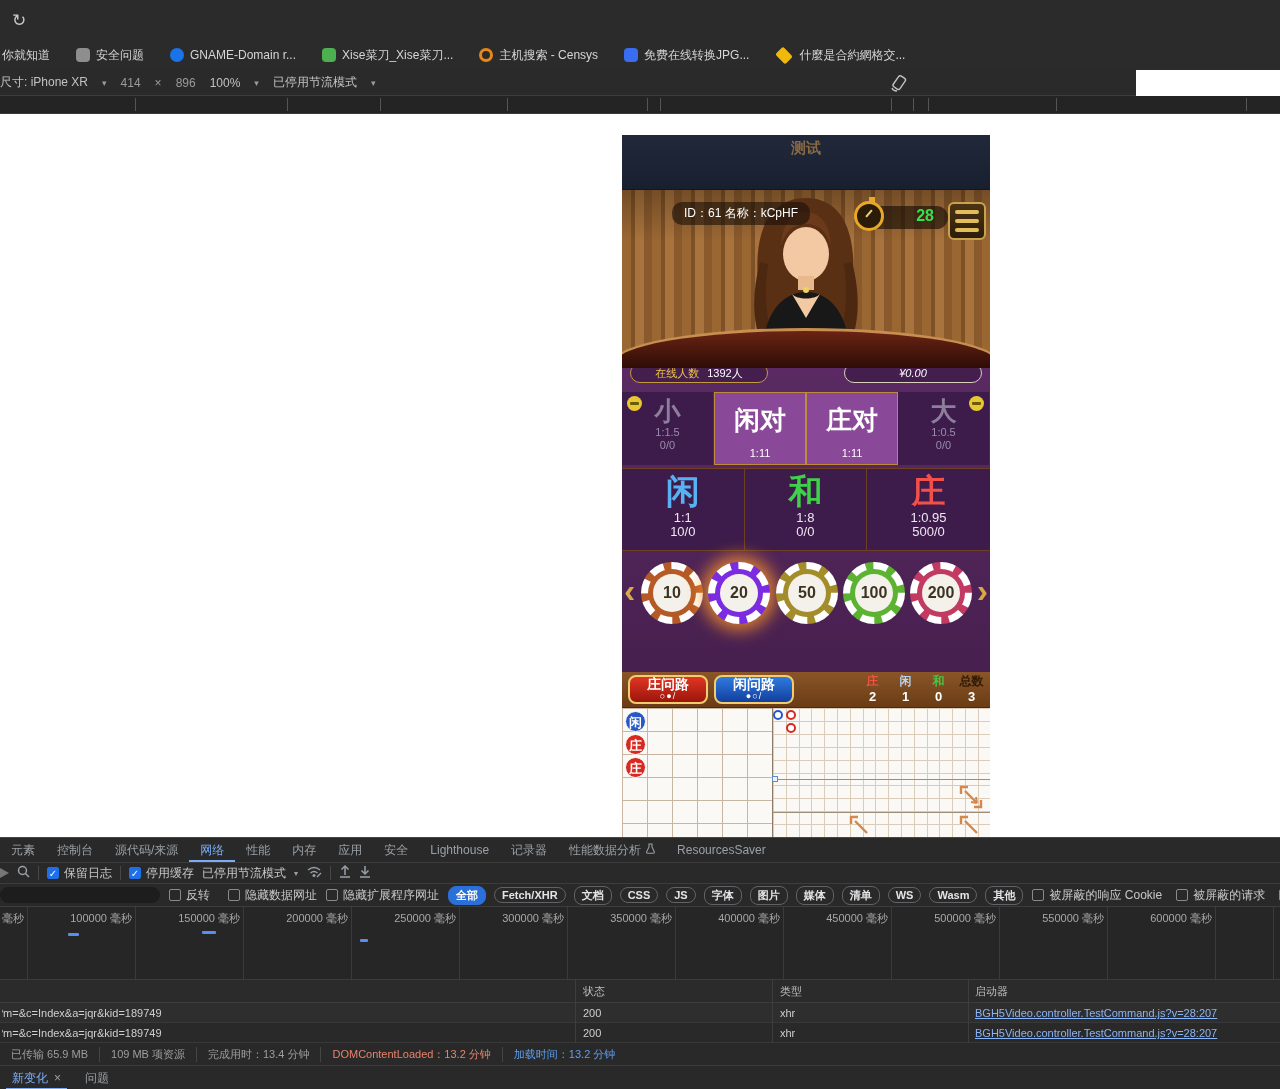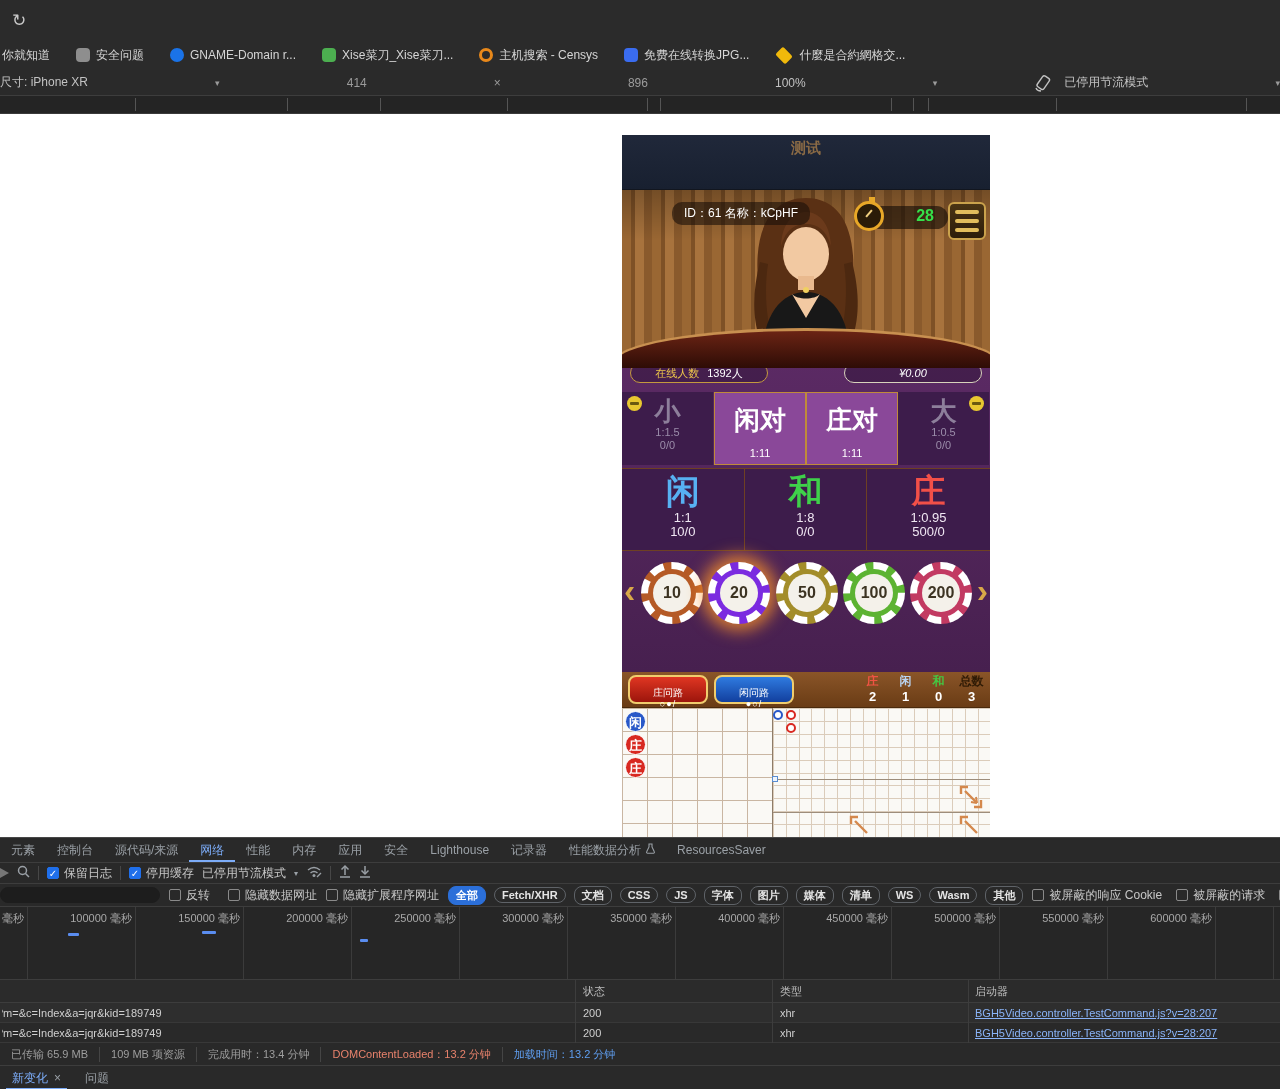--- a/index.html
+++ b/index.html
@@ -14,21 +14,21 @@
   #siteinfo { width:22px; height:22px; border-radius:50%; background:#3a3a3c; margin-left:6px; display:flex; align-items:center; justify-content:center; }
   #urltext { color:#ececec; font-size:14px; margin-left:10px; }
 
   #bookmarks { left:0; top:40px; width:1280px; height:30px; background:#2b2b2b; display:flex; align-items:center; gap:26px; padding-left:2px; }
   .bm { display:flex; align-items:center; gap:6px; color:#d6d6d6; font-size:12px; white-space:nowrap; cursor:pointer; }
   .bm .fav { width:14px; height:14px; border-radius:4px; flex:0 0 14px; }
   .fav.round { border-radius:50%; }
   .fav.diamond { transform:rotate(45deg); border-radius:2px; width:11px; height:11px; margin:0 2px; }
   .fav.ring { background:transparent !important; border:3px solid #e8881a; border-radius:50%; }
 
-  #devicebar { left:0; top:70px; width:1280px; height:26px; background:#2a2a2a; border-bottom:1px solid #3d3d3d; display:flex; align-items:center; justify-content:space-between; gap:14px; color:#c2c2c2; font-size:12px; }
+  #devicebar { left:0; top:70px; width:1136px; height:26px; background:#2a2a2a; border-bottom:1px solid #3d3d3d; display:flex; align-items:center; justify-content:flex-start; gap:14px; color:#c2c2c2; font-size:12px; }
   #devicebar .dim { color:#9b9b9b; }
   #devicebar .caret { font-size:9px; color:#9b9b9b; }
   #rotate-icon { position:absolute; right:228px; top:4px; }
 
   #ruler { left:0; top:96px; width:1280px; height:18px; background:#242424; border-bottom:1px solid #3a3a3a; }
   #ruler .tick { position:absolute; top:2px; bottom:2px; width:1px; background:#555; }
 
   #page { left:0; top:114px; width:1280px; height:723px; background:#fff; }
 
   
@@ -74,21 +74,21 @@
   #chips { left:0; top:196px; width:368px; height:78px; }
   .chip { position:absolute; top:6px; width:62px; height:62px; border-radius:50%; border:7px dashed #fff; cursor:pointer; }
   .chip .face { position:absolute; left:50%; top:50%; transform:translate(-50%,-50%); width:38px; height:38px; border-radius:50%; background:#f4f1ea; color:#3c3322; font-weight:bold; font-size:16px; display:flex; align-items:center; justify-content:center; }
   .chip.sel { box-shadow:0 0 16px 7px rgba(255,150,40,.75); }
   .c-arrow { position:absolute; top:14px; font-size:34px; font-weight:bold; color:#d8a848; cursor:pointer; line-height:40px; }
 
   
   #roadmap { left:0; top:537px; width:368px; height:165px; }
   #rm-header { left:0; top:0; width:368px; height:36px; background:linear-gradient(#8a5528,#6a3c15); border-bottom:1px solid #4a2a0c; }
   .rm-btn { position:absolute; top:3px; width:80px; height:29px; border:2px solid #f0cd6e; border-radius:8px; color:#fff; text-align:center; cursor:pointer; }
-  .rm-btn .t { font-size:10px; font-weight:normal; line-height:13px; margin-top:9px; }
+  .rm-btn .t { font-size:14px; font-weight:bold; line-height:13px; margin-top:1px; }
   .rm-btn .s { font-size:9px; line-height:10px; letter-spacing:1px; }
   #btn-banker { left:6px; background:linear-gradient(#e03622,#9c150c); }
   #btn-player { left:92px; background:linear-gradient(#2f7be0,#123f9e); }
   #rm-stats { position:absolute; right:2px; top:2px; display:flex; }
   .stat { width:33px; text-align:center; }
   .stat .l { font-size:12px; font-weight:bold; line-height:15px; }
   .stat .v { font-size:13px; font-weight:bold; color:#fff; line-height:16px; }
   #rm-grid { left:0; top:36px; width:368px; height:129px; background:#faf9f5; }
   #big-road { left:0; top:0; width:151px; height:129px;
     background-image:repeating-linear-gradient(90deg,#c9b6a2 0 1px,transparent 1px 25px),repeating-linear-gradient(#c9b6a2 0 1px,transparent 1px 23px); }

